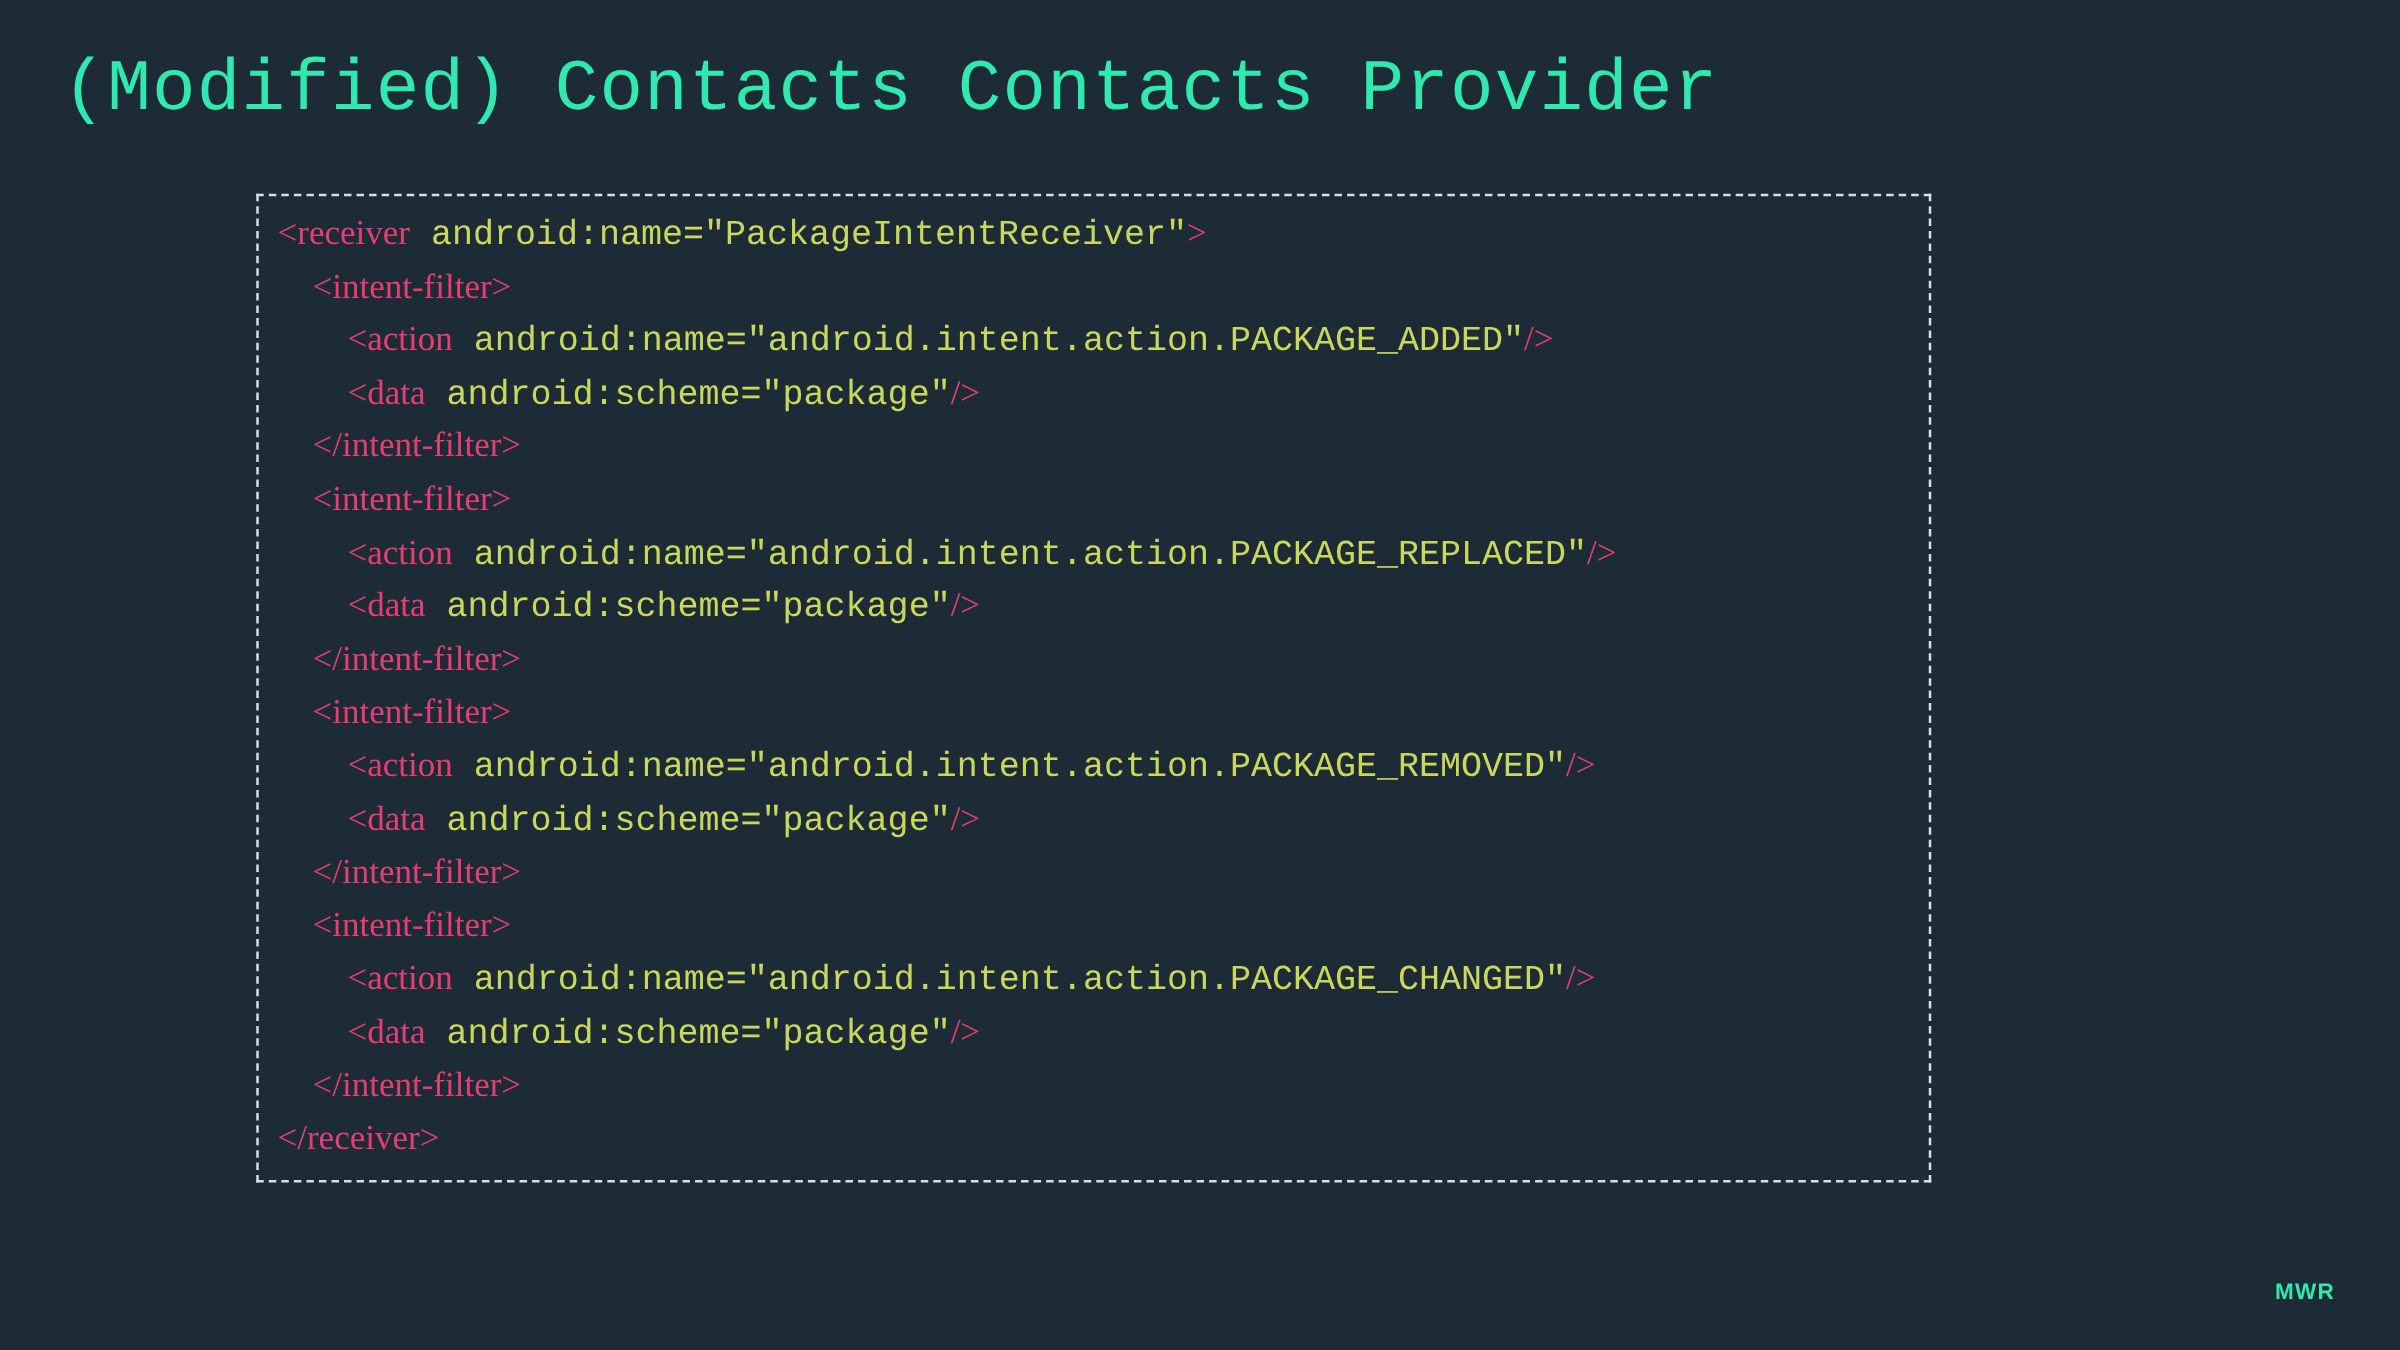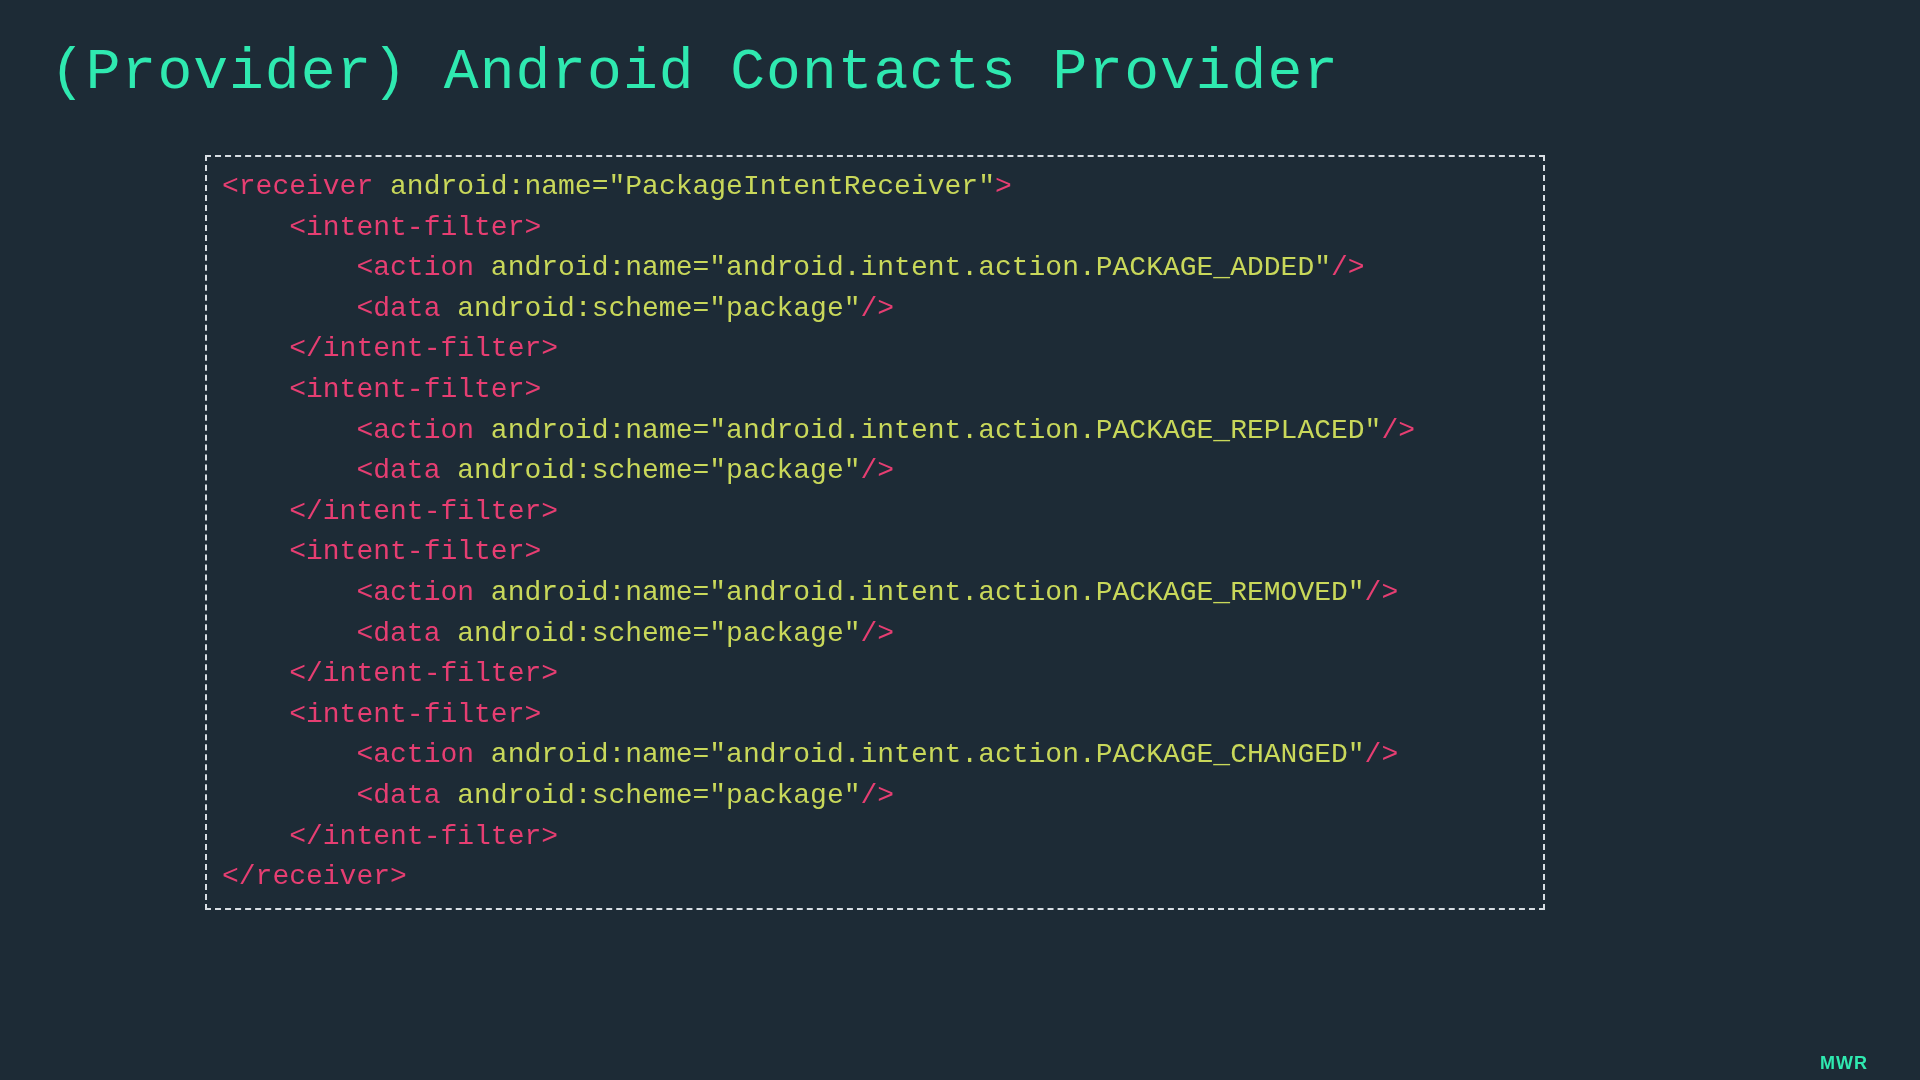--- a/index.html
+++ b/index.html
@@ -28,26 +28,26 @@
   .code-box {
     margin-left: 155px;
     width: 1340px;
     border: 2px dashed #d8dee4;
     padding: 10px 15px;
     font-size: 28px;
     line-height: 1.45;
     font-family: 'Consolas', 'Monaco', 'Courier New', monospace;
   }
   .code-line { white-space: pre; }
-  .tag { color: #e63e72; }
+  .tag { color: #e63e72; font-family: Liberation Serif, serif; }
   .attr { color: #c9d85a; }
   .logo {
     position: absolute;
     right: 50px;
-    bottom: 14px;
+    bottom: 44px;
     color: #2fe9b0;
     text-align: left;
   }
   .logo-mwr {
     font-family: Arial, sans-serif;
     font-size: 18px;
     font-weight: bold;
     letter-spacing: 1px;
     line-height: 1;
     margin-bottom: -6px;
@@ -58,21 +58,21 @@
     font-size: 58px;
     font-weight: 900;
     letter-spacing: 2px;
     line-height: 1;
   }
 </style>
 </head>
 <body>
 
 <div class="slide">
-  <h1 class="title">(Provider) Android Contacts Provider</h1>
+  <h1 class="title">(Modified) Contacts Contacts Provider</h1>
 
   <div class="code-box">
     <div class="code-line"><span class="tag">&lt;receiver</span><span class="attr"> android:name="PackageIntentReceiver"</span><span class="tag">&gt;</span></div>
 
     <div class="code-line"><span class="tag">    &lt;intent-filter&gt;</span></div>
     <div class="code-line"><span class="tag">        &lt;action</span><span class="attr"> android:name="android.intent.action.PACKAGE_ADDED"</span><span class="tag">/&gt;</span></div>
     <div class="code-line"><span class="tag">        &lt;data</span><span class="attr"> android:scheme="package"</span><span class="tag">/&gt;</span></div>
     <div class="code-line"><span class="tag">    &lt;/intent-filter&gt;</span></div>
 
     <div class="code-line"><span class="tag">    &lt;intent-filter&gt;</span></div>

